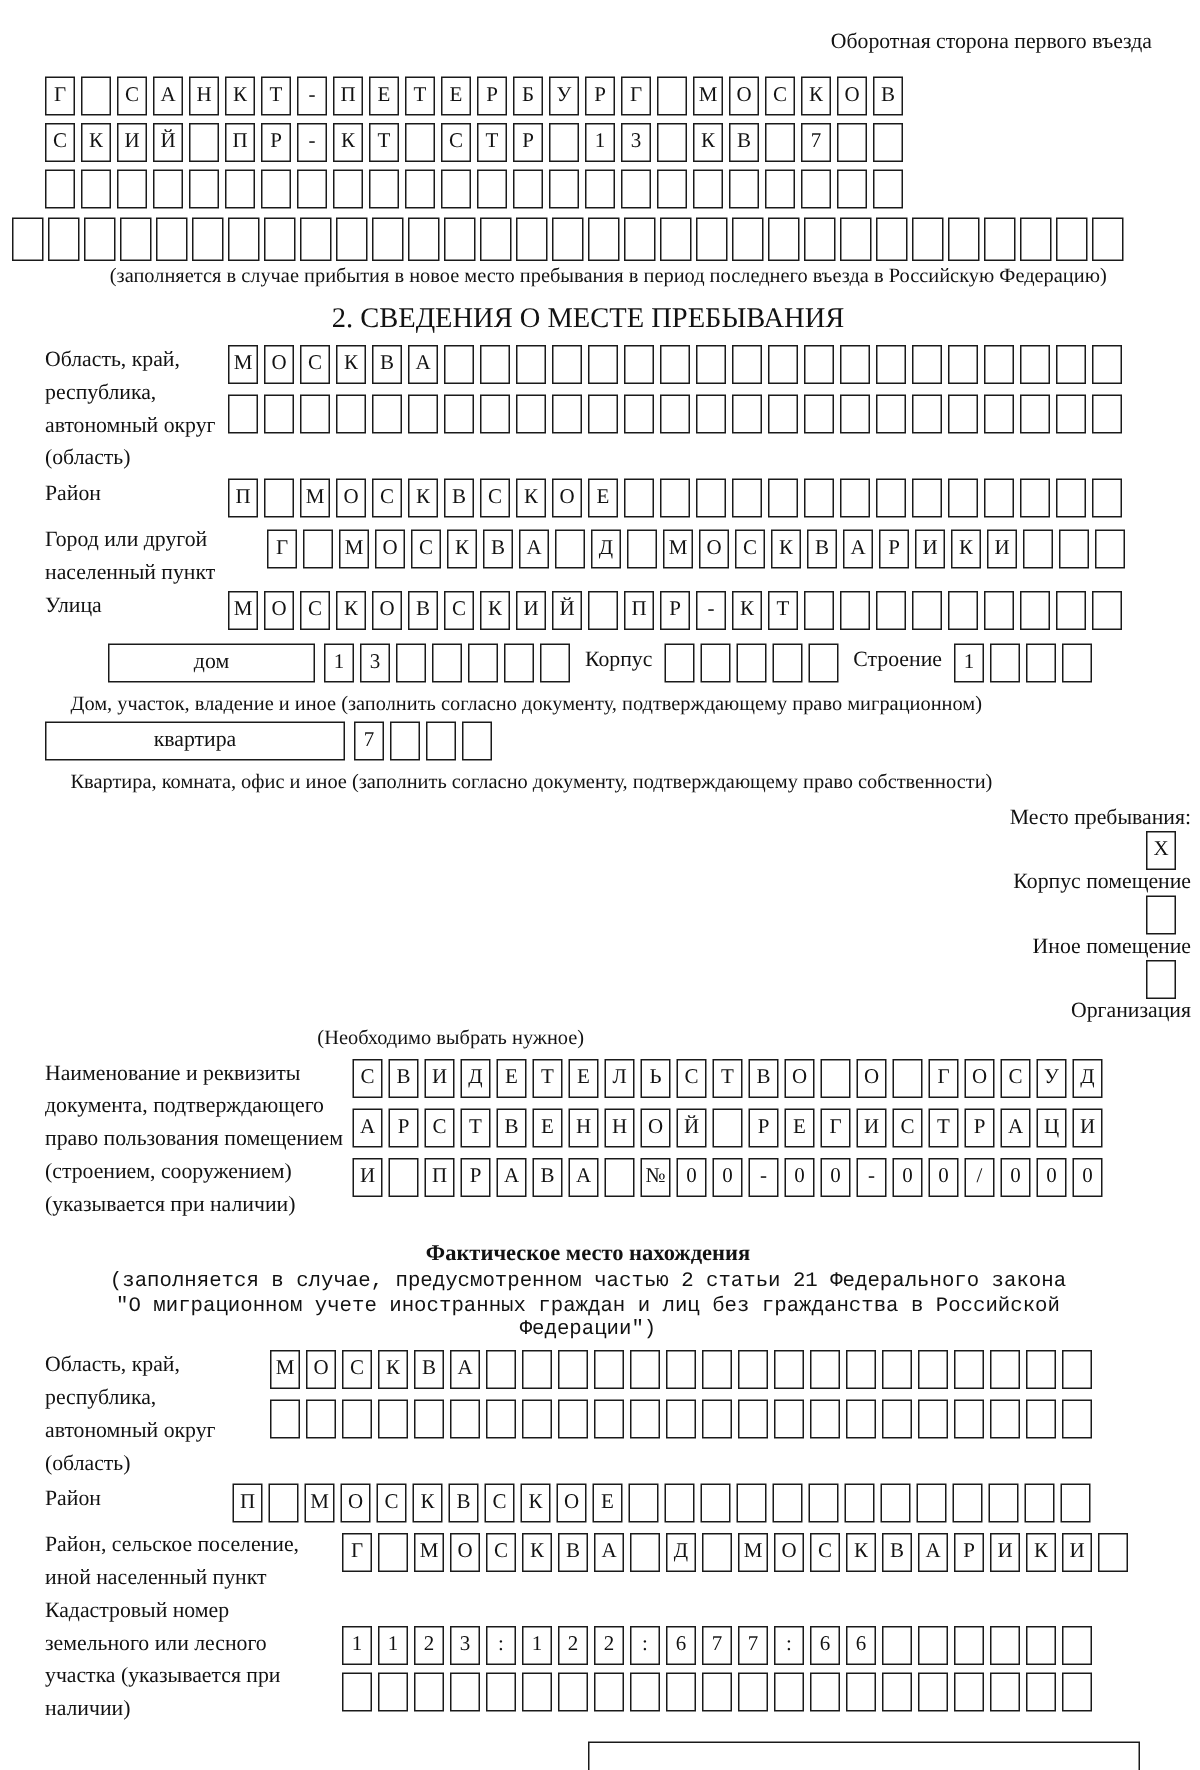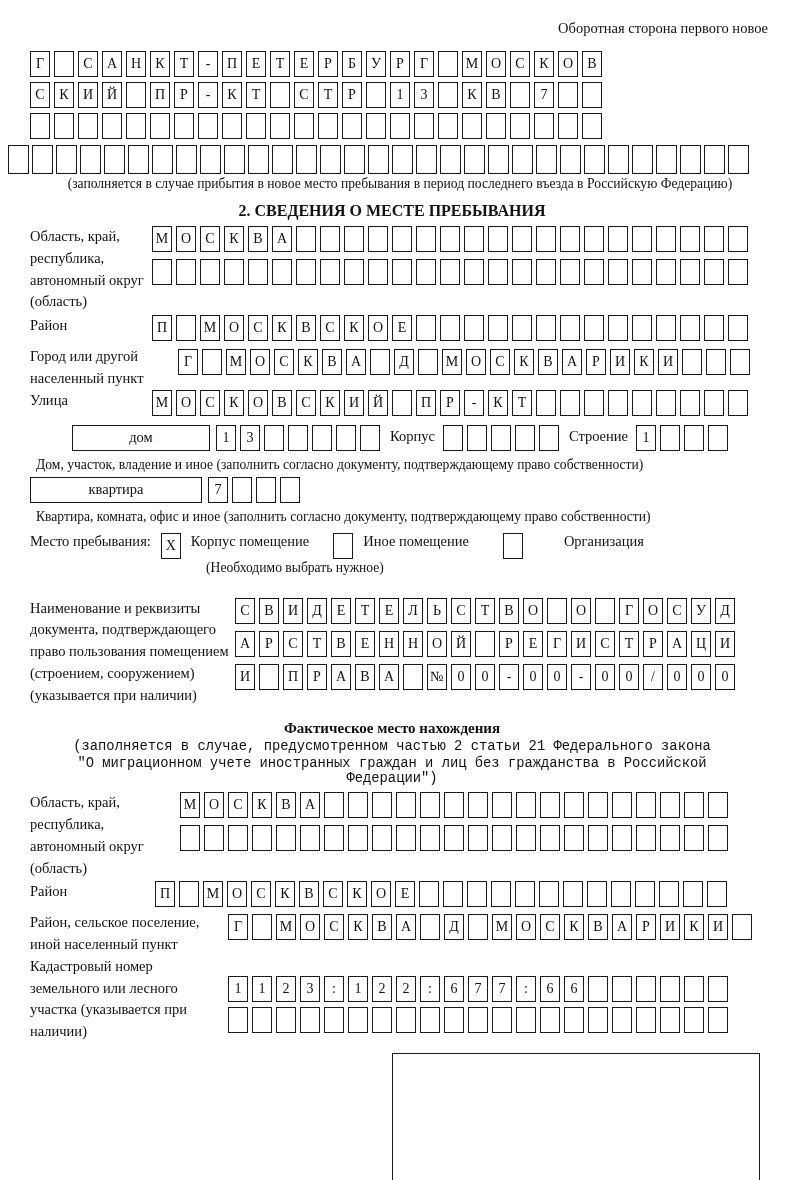--- a/index.html
+++ b/index.html
@@ -7,39 +7,39 @@
   .sheet { position:relative; width:800px; min-height:1180px; box-sizing:border-box; padding:10px 6px 12px 30px; }
   .header-note { text-align:right; font-size:14.5px; padding-right:26px; margin:10px 0 14px 0; }
   .formrow { display:flex; align-items:flex-start; margin-top:5px; }
   .lbl { font-size:14.5px; line-height:1.5; flex-shrink:0; padding-right:6px; box-sizing:border-box; }
   .gridstack { flex-shrink:0; }
   .boxrow { white-space:nowrap; margin-bottom:4px; height:27px; }
   .cell { display:inline-flex; align-items:center; justify-content:center; box-sizing:border-box;
           width:20px; height:26px; border:1.6px solid #1a1a1a; margin-right:4px;
           font-size:14px; vertical-align:top; background:#fff; }
   .big .cell { width:21px; height:29px; margin-right:3px; }
-  .caption { font-size:13.6px; margin:1px 0 3px 6px; }
+  .caption { font-size:13.6px; margin:1px 0 3px 17px; }
   .center { text-align:center; }
-  .sec-title { font-size:16px; font-weight:bold; text-align:center; margin:10px 40px 6px 0; }
+  .sec-title { font-size:19px; font-weight:normal; text-align:center; margin:10px 40px 6px 0; }
   .sub-title { font-size:15px; font-weight:bold; text-align:center; margin:14px 40px 2px 0; }
   .note-line { font-size:13.8px; text-align:center; margin:2px 40px 0 0;font-family:Liberation Mono, monospace; }
   .widebox { display:inline-flex; align-items:center; justify-content:center; box-sizing:border-box;
              border:1.6px solid #1a1a1a; height:26px; font-size:14.5px; margin-right:6px; vertical-align:top; }
   .inline-lbl { font-size:14.5px; display:inline-block; margin:3px 8px 0 6px; vertical-align:top; }
-  .stay-row { display:flex; align-items:flex-start; margin-top:8px; font-size:14.5px; }
+  .stay-row { display:flex; align-items:flex-end; margin-top:8px; font-size:14.5px;flex-direction:column; }
   .stay-row .cell { margin:0 10px 0 10px; }
   .stamp-box { box-sizing:border-box; border:1.8px solid #1a1a1a; width:368px; height:178px; margin:10px 0 0 362px; }
   .fullrow { margin-left:-22px; margin-top:1px; }
 </style>
 </head>
 <body>
 
 <div class="sheet">
 
-  <div class="header-note">Оборотная сторона первого новое</div>
+  <div class="header-note">Оборотная сторона первого въезда</div>
 
   <div class="formrow">
     <div class="gridstack">
       <div class="boxrow"><span class="cell">Г</span><span class="cell"></span><span class="cell">С</span><span class="cell">А</span><span class="cell">Н</span><span class="cell">К</span><span class="cell">Т</span><span class="cell">-</span><span class="cell">П</span><span class="cell">Е</span><span class="cell">Т</span><span class="cell">Е</span><span class="cell">Р</span><span class="cell">Б</span><span class="cell">У</span><span class="cell">Р</span><span class="cell">Г</span><span class="cell"></span><span class="cell">М</span><span class="cell">О</span><span class="cell">С</span><span class="cell">К</span><span class="cell">О</span><span class="cell">В</span></div>
       <div class="boxrow"><span class="cell">С</span><span class="cell">К</span><span class="cell">И</span><span class="cell">Й</span><span class="cell"></span><span class="cell">П</span><span class="cell">Р</span><span class="cell">-</span><span class="cell">К</span><span class="cell">Т</span><span class="cell"></span><span class="cell">С</span><span class="cell">Т</span><span class="cell">Р</span><span class="cell"></span><span class="cell">1</span><span class="cell">3</span><span class="cell"></span><span class="cell">К</span><span class="cell">В</span><span class="cell"></span><span class="cell">7</span><span class="cell"></span><span class="cell"></span></div>
       <div class="boxrow"><span class="cell"></span><span class="cell"></span><span class="cell"></span><span class="cell"></span><span class="cell"></span><span class="cell"></span><span class="cell"></span><span class="cell"></span><span class="cell"></span><span class="cell"></span><span class="cell"></span><span class="cell"></span><span class="cell"></span><span class="cell"></span><span class="cell"></span><span class="cell"></span><span class="cell"></span><span class="cell"></span><span class="cell"></span><span class="cell"></span><span class="cell"></span><span class="cell"></span><span class="cell"></span><span class="cell"></span></div>
     </div>
   </div>
   <div class="boxrow big fullrow"><span class="cell"></span><span class="cell"></span><span class="cell"></span><span class="cell"></span><span class="cell"></span><span class="cell"></span><span class="cell"></span><span class="cell"></span><span class="cell"></span><span class="cell"></span><span class="cell"></span><span class="cell"></span><span class="cell"></span><span class="cell"></span><span class="cell"></span><span class="cell"></span><span class="cell"></span><span class="cell"></span><span class="cell"></span><span class="cell"></span><span class="cell"></span><span class="cell"></span><span class="cell"></span><span class="cell"></span><span class="cell"></span><span class="cell"></span><span class="cell"></span><span class="cell"></span><span class="cell"></span><span class="cell"></span><span class="cell"></span></div>
   <div class="caption center" style="margin-right:30px">(заполняется в случае прибытия в новое место пребывания в период последнего въезда в Российскую Федерацию)</div>
@@ -70,40 +70,40 @@
   </div>
 
   <div class="formrow" style="margin-top:4px">
     <div class="widebox" style="width:138px; margin-left:42px">дом</div>
     <div class="boxrow"><span class="cell">1</span><span class="cell">3</span><span class="cell"></span><span class="cell"></span><span class="cell"></span><span class="cell"></span><span class="cell"></span></div>
     <span class="inline-lbl">Корпус</span>
     <div class="boxrow"><span class="cell"></span><span class="cell"></span><span class="cell"></span><span class="cell"></span><span class="cell"></span></div>
     <span class="inline-lbl">Строение</span>
     <div class="boxrow"><span class="cell">1</span><span class="cell"></span><span class="cell"></span><span class="cell"></span></div>
   </div>
-  <div class="caption">Дом, участок, владение и иное (заполнить согласно документу, подтверждающему право собственности)</div>
+  <div class="caption">Дом, участок, владение и иное (заполнить согласно документу, подтверждающему право миграционном)</div>
 
   <div class="formrow" style="margin-top:4px">
-    <div class="widebox" style="width:172px">квартира</div>
+    <div class="widebox" style="width:200px">квартира</div>
     <div class="boxrow"><span class="cell">7</span><span class="cell"></span><span class="cell"></span><span class="cell"></span></div>
   </div>
   <div class="caption">Квартира, комната, офис и иное (заполнить согласно документу, подтверждающему право собственности)</div>
 
   <div class="stay-row">
     <span>Место пребывания:</span>
     <span class="cell">X</span>
     <span>Корпус помещение</span>
     <span class="cell" style="margin-left:24px"></span>
     <span>Иное помещение</span>
     <span class="cell" style="margin-left:34px"></span>
     <span style="margin-left:31px">Организация</span>
   </div>
   <div class="caption center" style="margin-right:240px">(Необходимо выбрать нужное)</div>
 
-  <div class="formrow" style="margin-top:22px">
+  <div class="formrow" style="margin-top:6px">
     <div class="lbl" style="width:205px">Наименование и реквизиты документа, подтверждающего право пользования помещением (строением, сооружением) (указывается при наличии)</div>
     <div class="gridstack">
       <div class="boxrow" style="margin-bottom:6px"><span class="cell">С</span><span class="cell">В</span><span class="cell">И</span><span class="cell">Д</span><span class="cell">Е</span><span class="cell">Т</span><span class="cell">Е</span><span class="cell">Л</span><span class="cell">Ь</span><span class="cell">С</span><span class="cell">Т</span><span class="cell">В</span><span class="cell">О</span><span class="cell"></span><span class="cell">О</span><span class="cell"></span><span class="cell">Г</span><span class="cell">О</span><span class="cell">С</span><span class="cell">У</span><span class="cell">Д</span></div>
       <div class="boxrow" style="margin-bottom:6px"><span class="cell">А</span><span class="cell">Р</span><span class="cell">С</span><span class="cell">Т</span><span class="cell">В</span><span class="cell">Е</span><span class="cell">Н</span><span class="cell">Н</span><span class="cell">О</span><span class="cell">Й</span><span class="cell"></span><span class="cell">Р</span><span class="cell">Е</span><span class="cell">Г</span><span class="cell">И</span><span class="cell">С</span><span class="cell">Т</span><span class="cell">Р</span><span class="cell">А</span><span class="cell">Ц</span><span class="cell">И</span></div>
       <div class="boxrow"><span class="cell">И</span><span class="cell"></span><span class="cell">П</span><span class="cell">Р</span><span class="cell">А</span><span class="cell">В</span><span class="cell">А</span><span class="cell"></span><span class="cell">№</span><span class="cell">0</span><span class="cell">0</span><span class="cell">-</span><span class="cell">0</span><span class="cell">0</span><span class="cell">-</span><span class="cell">0</span><span class="cell">0</span><span class="cell">/</span><span class="cell">0</span><span class="cell">0</span><span class="cell">0</span></div>
     </div>
   </div>
 
   <div class="sub-title">Фактическое место нахождения</div>
   <div class="note-line">(заполняется в случае, предусмотренном частью 2 статьи 21 Федерального закона</div>

